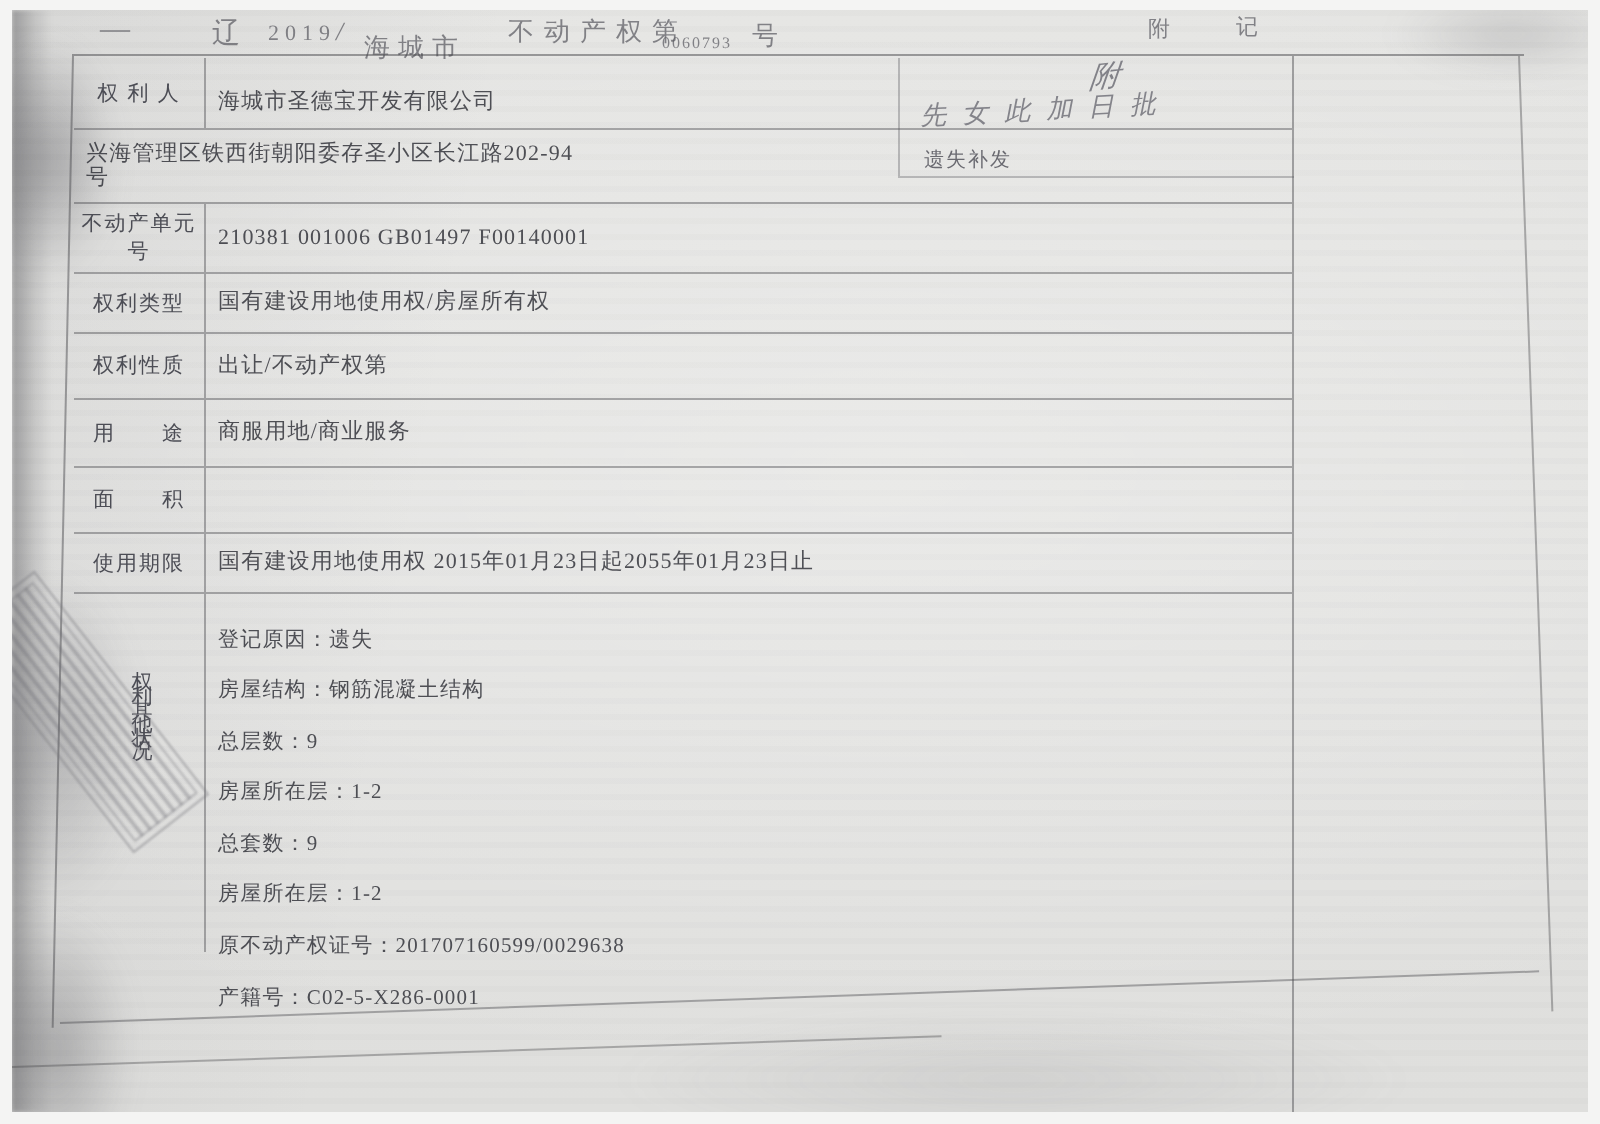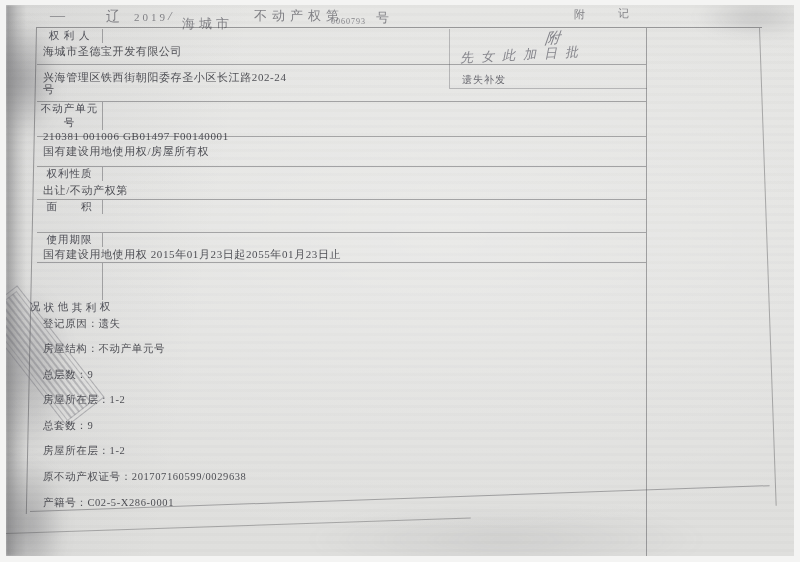--- a/index.html
+++ b/index.html
@@ -48,21 +48,21 @@
     border-top:1px solid rgba(72,72,76,.50);
     color:#43444c;
   }
   .ln{position:absolute;background:rgba(72,72,76,.48);}
   .left-border{left:0;top:0;width:1px;height:486px;transform:rotate(1.2deg);transform-origin:top left;}
   .right-border{left:723px;top:0;width:1px;height:478px;transform:rotate(-2deg);transform-origin:top left;background:rgba(72,72,76,.40);}
   .bottom-border{left:-6px;top:483px;width:740px;height:1px;transform:rotate(-2deg);transform-origin:left center;background:rgba(72,72,76,.42);}
   .main-divider{left:610px;top:0;width:1px;height:531px;background:rgba(72,72,76,.45);}
 
   .rows{position:absolute;left:1px;top:1px;width:609px;filter:blur(.25px);}
-  .row{display:flex;box-sizing:border-box;border-bottom:1px solid rgba(72,72,76,.42);flex-direction:column;}
+  .row{display:flex;box-sizing:border-box;border-bottom:1px solid rgba(72,72,76,.42);}
   .row.last{border-bottom:none;}
   .cell{box-sizing:border-box;}
   .lab{
     width:66px;border-right:1px solid rgba(72,72,76,.42);
     display:flex;align-items:center;justify-content:center;text-align:center;
     font-size:10.5px;letter-spacing:1px;color:#4c4d55;padding:0 3px;
   }
   .lab.vert{writing-mode:vertical-rl;letter-spacing:7px;padding-top:30px;justify-content:flex-start;}
   .val{
     flex:1;display:flex;align-items:center;padding-left:6px;
@@ -131,46 +131,51 @@
     <div class="ln right-border"></div>
     <div class="ln bottom-border"></div>
     <div class="ln main-divider"></div>
 
     <div class="rows">
       <div class="row" style="height:36px">
         <div class="cell lab">权 利 人</div>
         <div class="cell val low">海城市圣德宝开发有限公司</div>
       </div>
       <div class="row" style="height:37px">
-        <div class="cell val">兴海管理区铁西街朝阳委存圣小区长江路202-24
+        <div class="cell val">兴海管理区铁西街朝阳委存圣小区长江路202-94
 号</div>
       </div>
       <div class="row" style="height:35px">
         <div class="cell lab">不动产单元号</div>
         <div class="cell val">210381 001006 GB01497 F00140001</div>
       </div>
       <div class="row" style="height:30px">
+        <div class="cell lab">权利类型</div>
         <div class="cell val">国有建设用地使用权/房屋所有权</div>
       </div>
       <div class="row" style="height:33px">
         <div class="cell lab">权利性质</div>
         <div class="cell val">出让/不动产权第</div>
+      </div>
+      <div class="row" style="height:34px">
+        <div class="cell lab">用　　途</div>
+        <div class="cell val">商服用地/商业服务</div>
       </div>
       <div class="row" style="height:33px">
         <div class="cell lab">面　　积</div>
       </div>
       <div class="row" style="height:30px">
         <div class="cell lab">使用期限</div>
         <div class="cell val">国有建设用地使用权  2015年01月23日起2055年01月23日止</div>
       </div>
       <div class="row last" style="height:179px">
         <div class="cell lab vert">权利其他状况</div>
         <div class="cell val lines">
           <div>登记原因：遗失</div>
-          <div>房屋结构：不动产单元号</div>
+          <div>房屋结构：钢筋混凝土结构</div>
           <div>总层数：9</div>
           <div>房屋所在层：1-2</div>
           <div>总套数：9</div>
           <div>房屋所在层：1-2</div>
           <div>原不动产权证号：201707160599/0029638</div>
           <div>产籍号：C02-5-X286-0001</div>
           
         </div>
       </div>
     </div>

